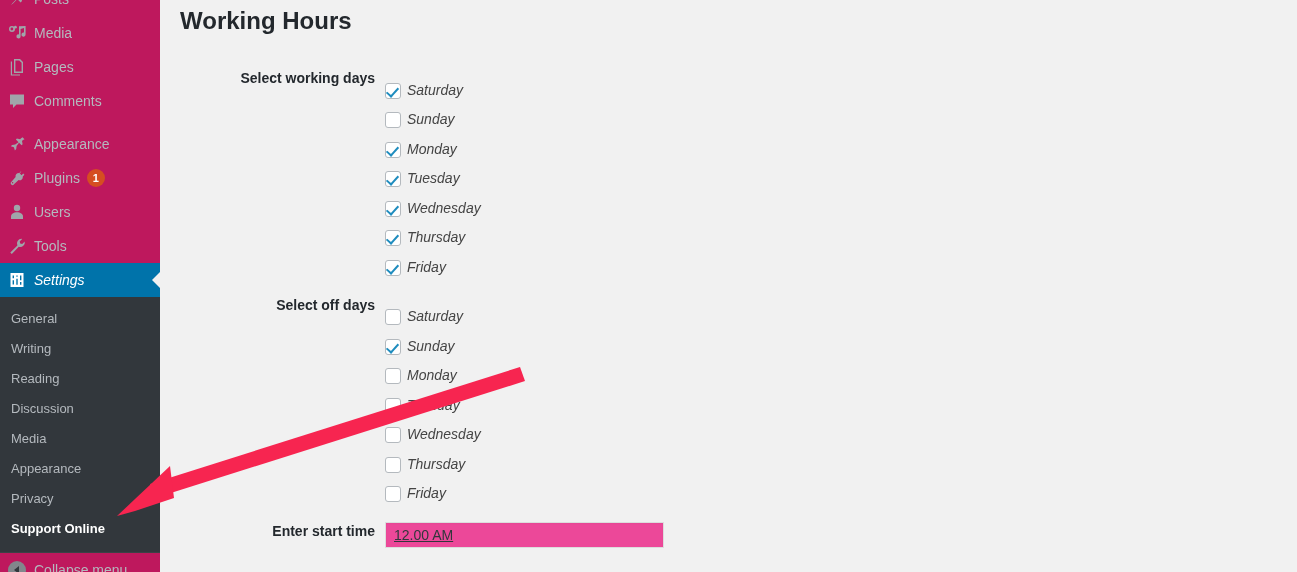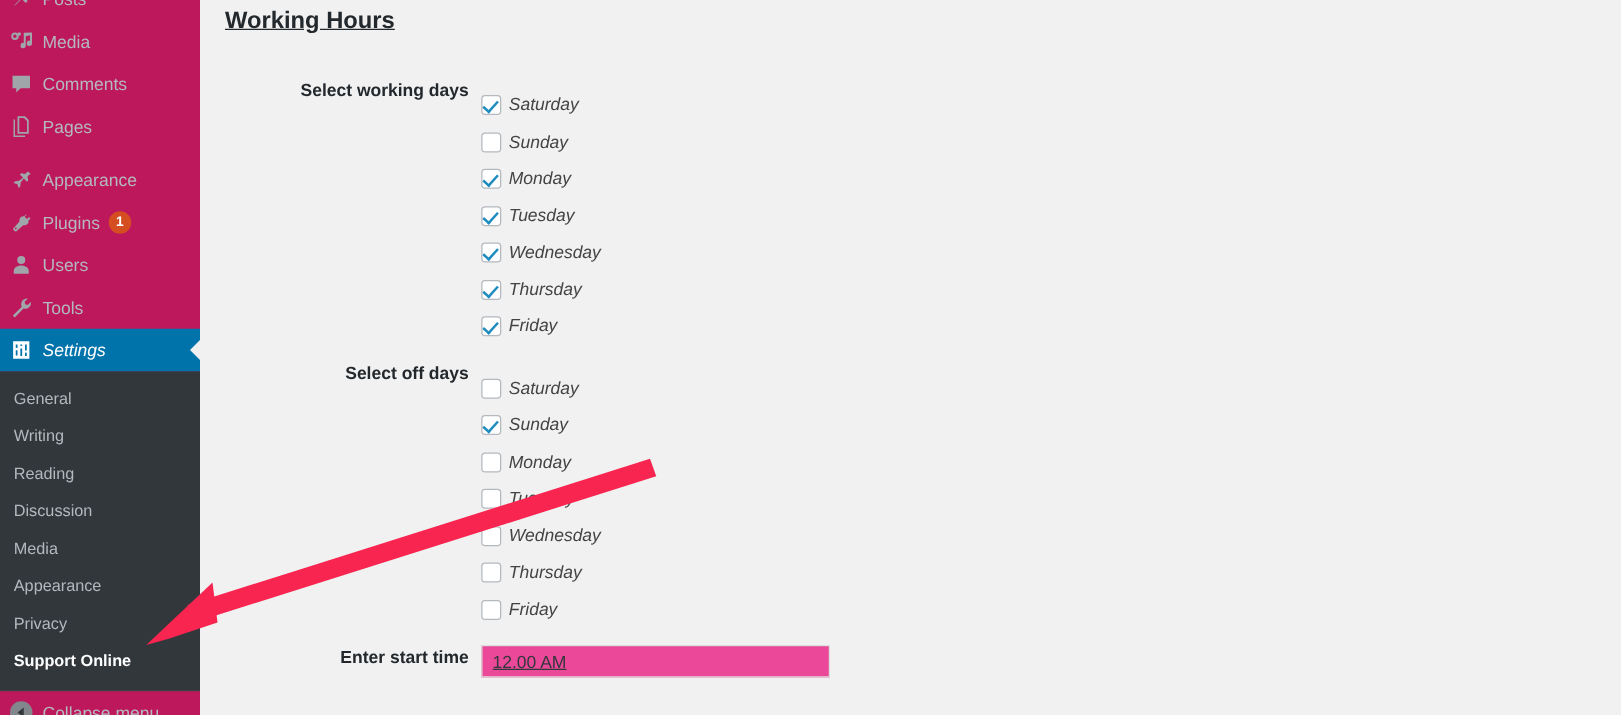--- a/index.html
+++ b/index.html
@@ -146,25 +146,24 @@
     left: 160px;
     top: 0;
     right: 0;
     bottom: 0;
     background: #f1f1f1;
     overflow: hidden;
   }
   .page-title {
     margin: 0;
     padding: 5px 0 0 20px;
-    font-size: 19px;
+    font-size: 24px;
     line-height: 1.3;
     font-weight: 700;
     color: #23282d;
-    text-decoration: underline;
   }
   .form-table {
     margin-top: 33px;
     border-collapse: collapse;
     width: 100%;
   }
   .form-table th {
     width: 225px;
     text-align: right;
     vertical-align: top;
@@ -259,33 +258,33 @@
               <path d="M5 3a3 3 0 100 6 3 3 0 000-6zm-.1 1.6a1.4 1.4 0 110 2.8 1.4 1.4 0 010-2.8z"></path>
               <circle cx="8.4" cy="4.2" r="1.4"></circle>
               <path d="M12 3.2v8.2a2.1 2.1 0 10 1.6 2V6l3.4-.9V9.6a2.1 2.1 0 101.6 2V3l-6.6 .2z"></path>
             </svg>
           </span>
           <span class="mi-label">Media</span>
         </div>
         <div class="menu-item">
           <span class="mi-icon">
             <svg width="20" height="20" viewBox="0 0 20 20" fill="currentColor">
-              <path d="M3 3.5h14v10H9.5L6 17v-3.5H3v-10z"></path>
-            </svg>
-          </span>
-          <span class="mi-label">Comments</span>
-        </div>
-        <div class="menu-item">
-          <span class="mi-icon">
-            <svg width="20" height="20" viewBox="0 0 20 20" fill="currentColor">
               <path d="M7 2h6l3 3v11H7V2zm1.4 1.4v11.2h6.2V5.8L12.2 3.4H8.4z"></path>
               <path d="M5 4.6v12.8h8v1.2H3.8V4.6z"></path>
             </svg>
           </span>
           <span class="mi-label">Pages</span>
+        </div>
+        <div class="menu-item">
+          <span class="mi-icon">
+            <svg width="20" height="20" viewBox="0 0 20 20" fill="currentColor">
+              <path d="M3 3.5h14v10H9.5L6 17v-3.5H3v-10z"></path>
+            </svg>
+          </span>
+          <span class="mi-label">Comments</span>
         </div>
         <div class="menu-sep"></div>
         <div class="menu-item">
           <span class="mi-icon">
             <svg width="20" height="20" viewBox="0 0 20 20" fill="currentColor">
               <path d="M15.5 3.2l2 2-1.5.9-1 1 .6 3.2-1 1-2.6-2.6L9.6 12l-.4 3.1-1.3 1.3-1-3.1-3.1-1 1.3-1.3 3.1-.4 3.3-2.4-2.6-2.6 1-1 3.2.6 1-1z"></path>
             </svg>
           </span>
           <span class="mi-label">Appearance</span>
         </div>

